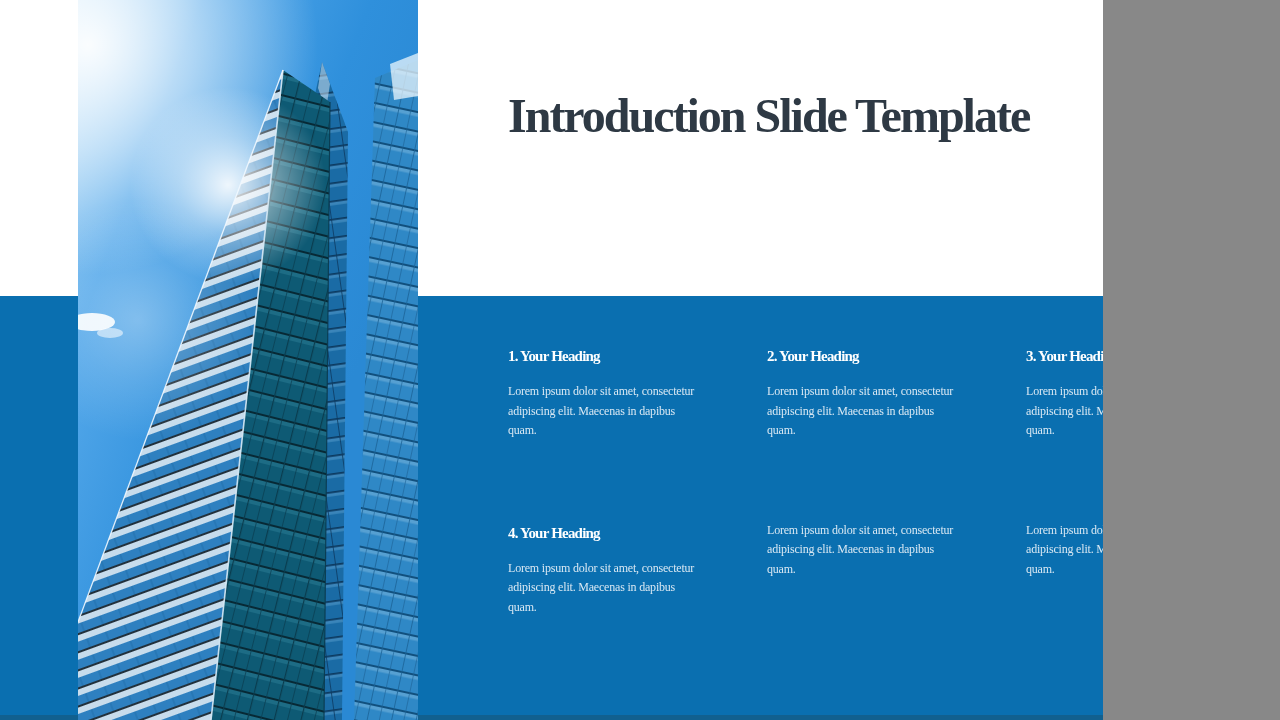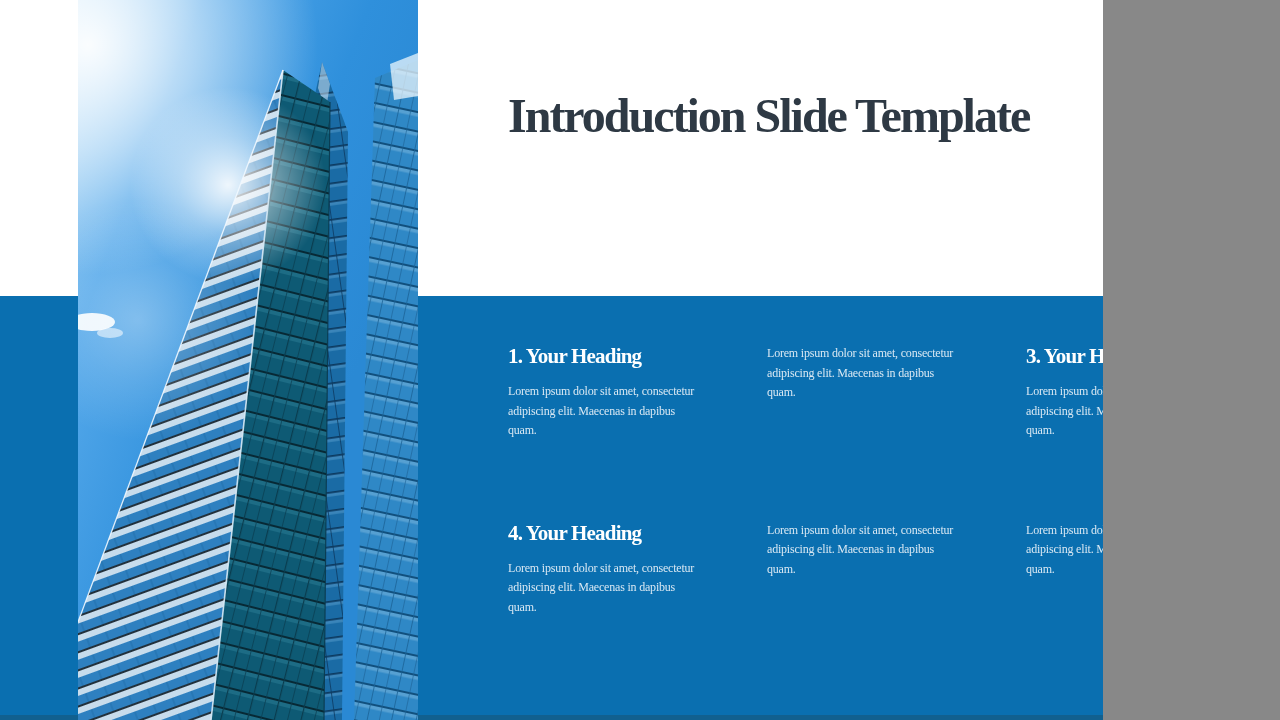--- a/index.html
+++ b/index.html
@@ -54,21 +54,21 @@
     display: grid;
     grid-template-columns: 206px 206px 206px;
     grid-column-gap: 53px;
     grid-row-gap: 80px;
   }
 
   .card { width: 206px; }
 
   .card-heading {
     margin: 0 0 13px 0;
-    font-size: 21px;
+    font-size: 15px;
     line-height: 25px;
     font-weight: bold;
     letter-spacing: -0.8px;
     color: #ffffff;
   }
 
   .card-body {
     margin: 0;
     width: 188px;
     font-size: 12px;
@@ -160,20 +160,21 @@
   </div>
 
   <h1 class="page-title">Introduction Slide Template</h1>
 
   <div class="content-grid">
     <div class="card">
       <h3 class="card-heading">1. Your Heading</h3>
       <p class="card-body">Lorem ipsum dolor sit amet, consectetur adipiscing elit. Maecenas in dapibus quam.</p>
     </div>
     <div class="card">
+      <h3 class="card-heading">2. Your Heading</h3>
       <p class="card-body">Lorem ipsum dolor sit amet, consectetur adipiscing elit. Maecenas in dapibus quam.</p>
     </div>
     <div class="card">
       <h3 class="card-heading">3. Your Heading</h3>
       <p class="card-body">Lorem ipsum dolor sit amet, consectetur adipiscing elit. Maecenas in dapibus quam.</p>
     </div>
     <div class="card">
       <h3 class="card-heading">4. Your Heading</h3>
       <p class="card-body">Lorem ipsum dolor sit amet, consectetur adipiscing elit. Maecenas in dapibus quam.</p>
     </div>

